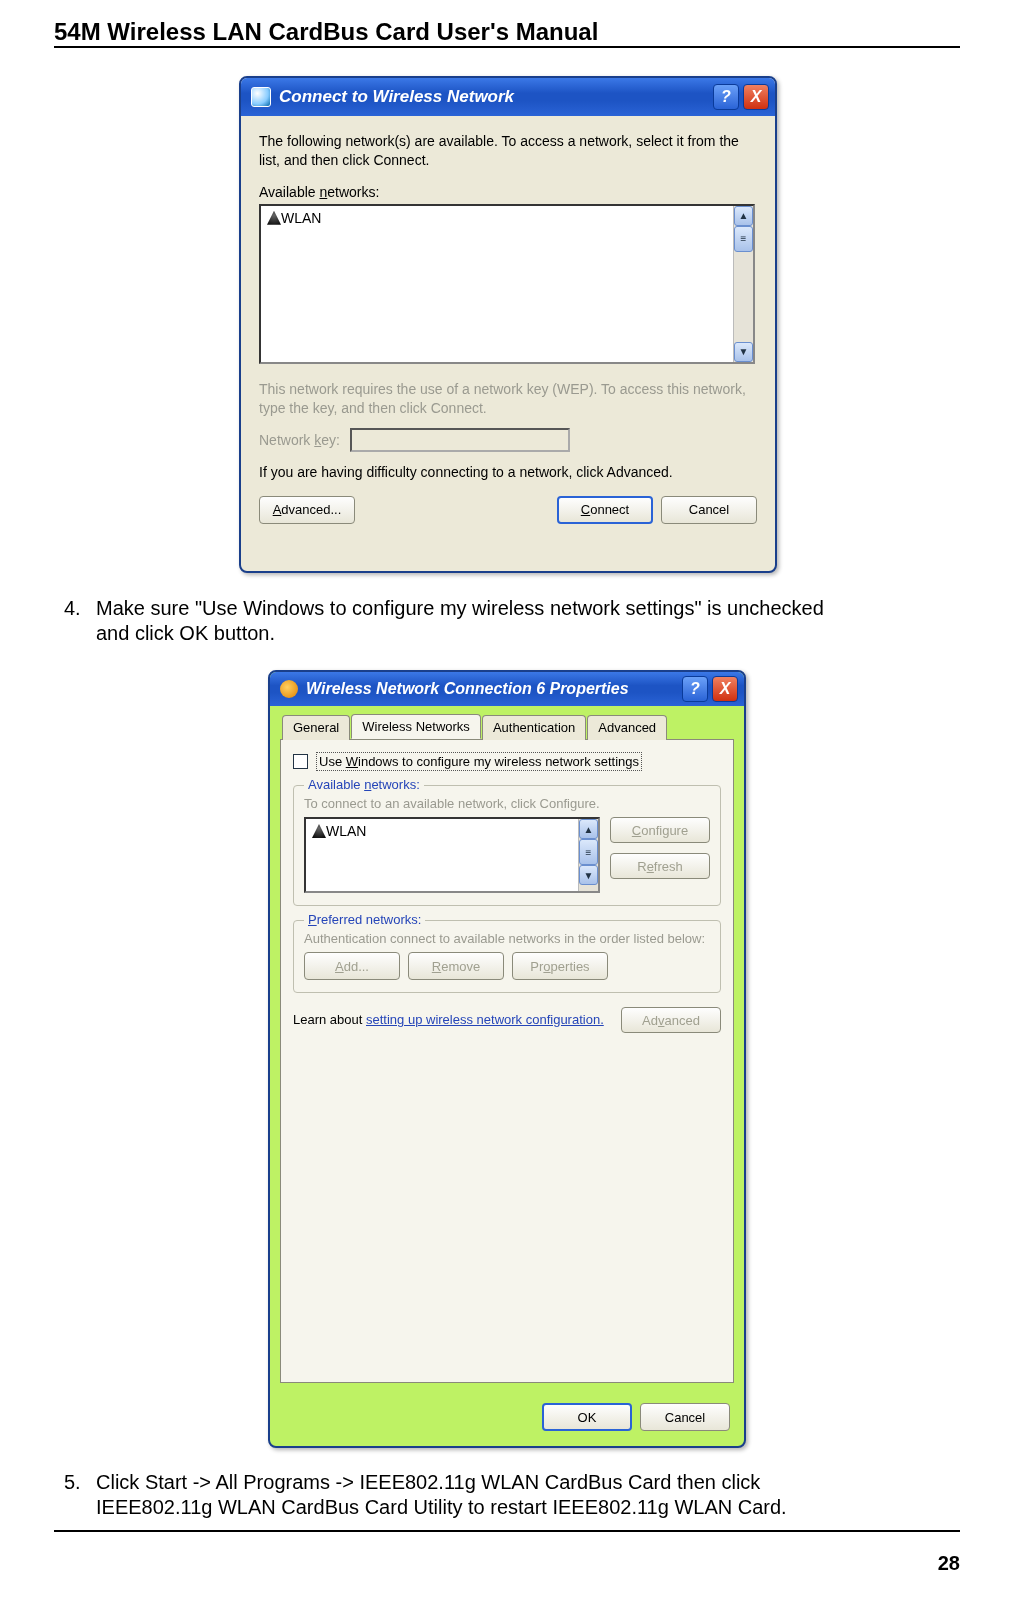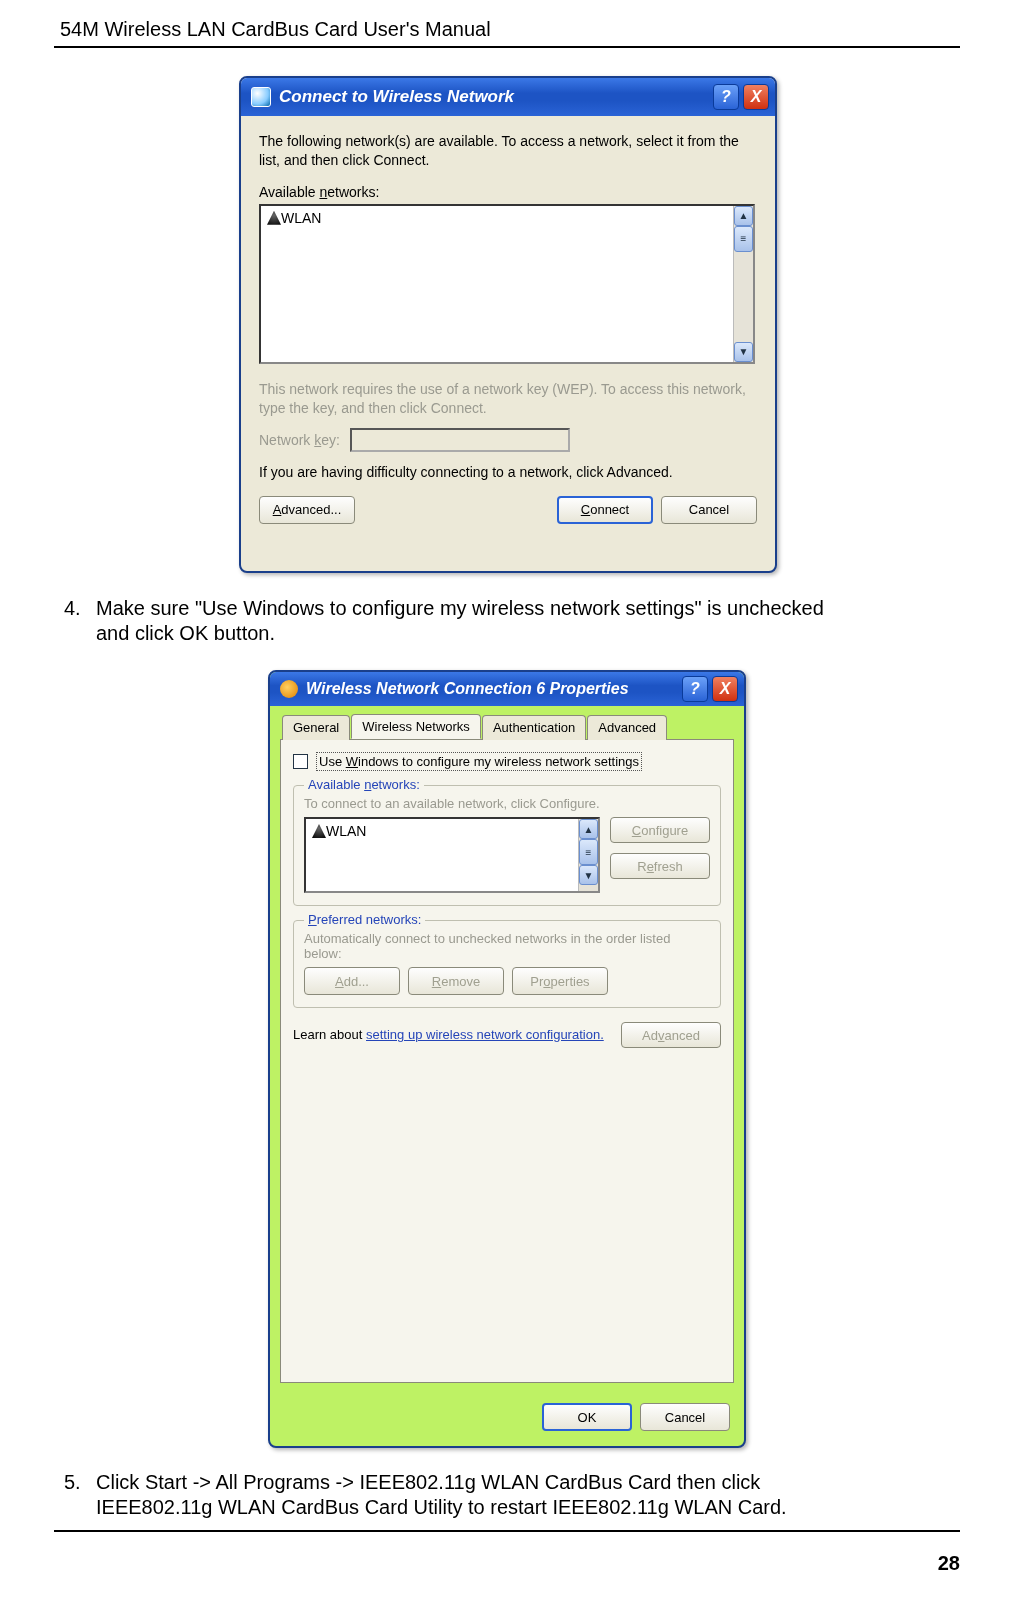--- a/index.html
+++ b/index.html
@@ -7,24 +7,24 @@
     background: #ffffff;
     font-family: Arial, Helvetica, sans-serif;
     width: 1014px;
     height: 1598px;
     position: relative;
     color: #000;
   }
   .page-header {
     position: absolute;
     top: 18px;
-    left: 60px;
+    left: 54px;
     right: 54px;
-    font-weight: normal;
-    font-size: 20px;
+    font-weight: bold;
+    font-size: 24px;
   }
   .hr-top { position: absolute; top: 46px; left: 54px; right: 54px; height: 2px; background: #000; }
   .hr-bottom { position: absolute; top: 1530px; left: 54px; right: 54px; height: 2px; background: #000; }
   .page-num { position: absolute; top: 1552px; right: 54px; font-weight: bold; font-size: 20px; margin-left: 47px; }
 
   
   .dlg1 {
     position: absolute;
     left: 239px; top: 76px;
     width: 538px; height: 497px;
@@ -327,21 +327,21 @@
               <span><span>R</span><span class="ul">e</span><span>fresh</span></span>
             </div>
           </div>
         </div>
       </div>
 
       <div class="group">
         <div class="legend">
           <span class="ul">P</span><span>referred networks:</span>
         </div>
-        <div class="note">Automatically connect to unchecked networks in the order listed below:</div>
+        <div class="note">Authentication connect to available networks in the order listed below:</div>
         <div class="pref-btns">
           <div class="xp-btn dis">
             <span><span class="ul">A</span><span>dd...</span></span>
           </div>
           <div class="xp-btn dis">
             <span><span class="ul">R</span><span>emove</span></span>
           </div>
           <div class="xp-btn dis">
             <span><span>Pr</span><span class="ul">o</span><span>perties</span></span>
           </div>

